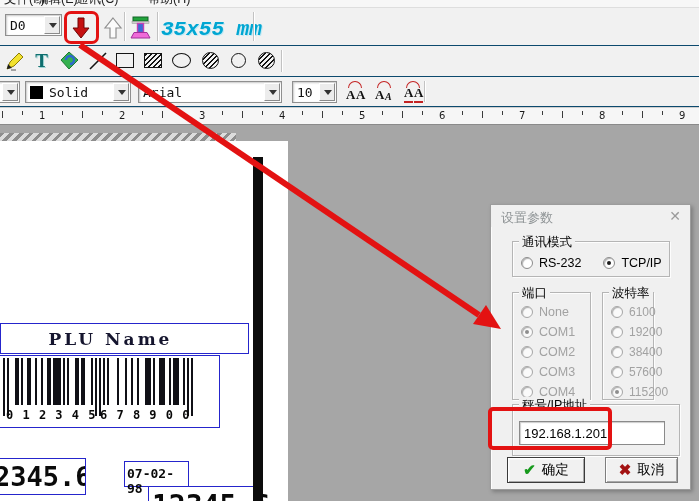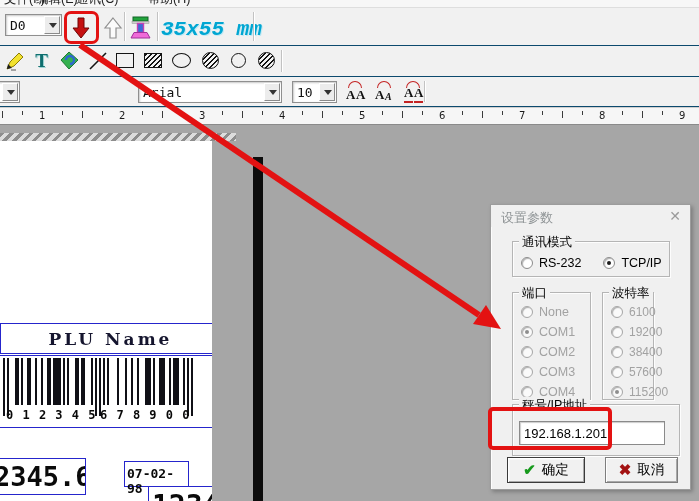--- a/index.html
+++ b/index.html
@@ -42,21 +42,21 @@
   #aa2 .l2 { font-size:10px; font-style:italic; bottom:2px; }
   #aa3 .ltr { border-bottom:2px solid #c32222; }
 
   
   #ruler { position:absolute; left:0; top:107px; width:699px; height:18px; background:#f6f6f6; border-top:1px solid #cfcfcf; border-bottom:1px solid #8a8a8a; overflow:hidden; }
   #ruler .num { position:absolute; top:2px; font-size:10px; color:#1a1a1a; font-family:"DejaVu Sans", sans-serif; }
   #ruler .tick { position:absolute; top:3px; width:1px; background:#3a3a3a; }
 
   
   #hatchbar { position:absolute; left:0; top:133px; width:236px; height:8px; background:repeating-linear-gradient(135deg,#8d8d8d 0 3px,#dcdcdc 3px 7px); }
-  #page { position:absolute; left:0; top:141px; width:212px; height:360px; background:#ffffff; overflow:hidden; }
+  #page { position:absolute; left:0; top:141px; width:288px; height:360px; background:#ffffff; overflow:hidden; }
   #pageshadow { position:absolute; left:253px; top:157px; width:10px; height:344px; background:#0c0c0c; }
   .bluebox { position:absolute; border:1px solid #2525cc; background:transparent; }
   #pluBox { left:0; top:182px; width:249px; height:31px; }
   #pluBox span { position:absolute; left:0; right:28px; top:5px; text-align:center; font-family:"DejaVu Serif", serif; font-weight:700; font-size:17px; letter-spacing:3px; color:#15152e; }
   #bcBox { left:-2px; top:214px; width:222px; height:73px; }
   #bcBox svg { position:absolute; left:4px; top:2px; }
   .bcdigits { position:absolute; top:52px; font-family:"DejaVu Sans Mono", monospace; font-weight:700; font-size:12px; letter-spacing:1px; color:#090909; white-space:nowrap; }
   #bcL { left:7px; } #bcR { left:101px; }
   #priceBox { left:-10px; top:317px; width:96px; height:37px; overflow:hidden; }
   #priceBox span { position:absolute; left:3px; top:2px; font-family:"DejaVu Sans Mono", monospace; font-weight:800; font-size:27px; color:#0a0a0a; white-space:nowrap; }
@@ -180,20 +180,27 @@
       <span class="shape-circle"></span>
     </div>
     <div class="toolbtn" style="left:254px; top:2px;">
       <span class="shape-fill-round hatch"></span>
     </div>
     <div class="vsep" style="left:281px;"></div>
   </div>
 
   <div id="row3" class="trow">
     <div class="combo" style="left:-28px; top:4px; width:48px;">
+      <span class="cbtn">
+          <i></i>
+        </span>
+    </div>
+    <div class="combo" style="left:25px; top:4px; width:106px;">
+      <span style="position:absolute; left:4px; top:4px; width:13px; height:13px; background:#000;"></span>
+      <span class="cval" style="left:23px;">Solid</span>
       <span class="cbtn">
           <i></i>
         </span>
     </div>
     <div class="combo" style="left:138px; top:4px; width:144px;">
       <span class="cval">Arial</span>
       <span class="cbtn">
           <i></i>
         </span>
     </div>

